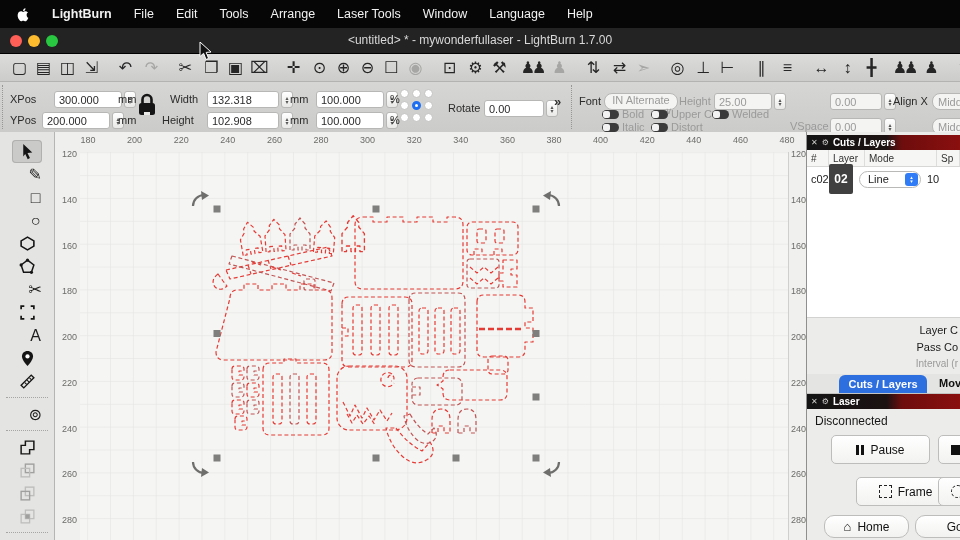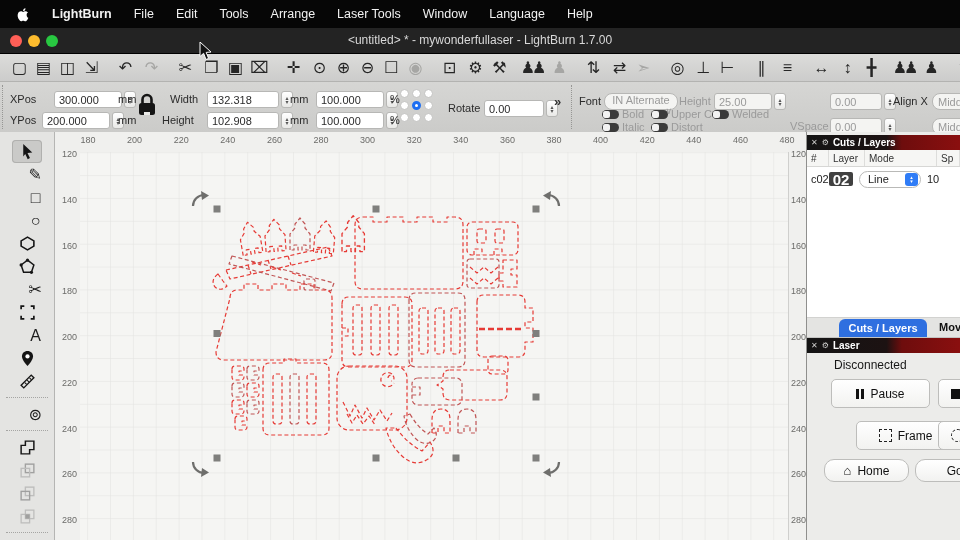--- a/index.html
+++ b/index.html
@@ -71,33 +71,33 @@
   #canvas{position:absolute;left:25px;top:20px;}
 
   
   #rightpanel{left:806px;top:132px;width:154px;height:408px;background:#ececea;border-left:1px solid #8f8f8d;box-sizing:border-box;}
   .ptitle{position:relative;height:15px;background:linear-gradient(90deg,#141414 0%,#1c1212 52%,#6e0d0d 62%,#8a0f0f 100%);display:flex;align-items:center;color:#fff;font-size:10px;font-weight:bold;padding-left:4px;}
   .ptitle .ic{font-size:8px;font-weight:normal;color:#cfcfcd;margin-right:4px;}
   .cuts-head{height:16px;background:#f6f6f4;border-bottom:1px solid #d7d7d5;display:flex;font-size:10px;color:#333;align-items:center;}
   .cuts-head span{border-right:1px solid #dddddb;padding-left:4px;box-sizing:border-box;height:100%;display:flex;align-items:center;}
   .c-num{width:22px;}.c-layer{width:36px;}.c-mode{width:72px;}.c-speed{flex:1;}
   .cuts-row{height:24px;background:#fff;display:flex;align-items:center;font-size:11px;color:#222;}
-  .swatch{width:24px;height:14px;background:#404040;border-radius:2px;color:#fff;font-size:15px;font-weight:bold;display:flex;align-items:center;justify-content:center;}
+  .swatch{width:24px;height:30px;background:#404040;border-radius:2px;color:#fff;font-size:12px;font-weight:bold;display:flex;align-items:center;justify-content:center;}
   .mode-dd{width:62px;height:17px;background:#fff;border:1px solid #b9b9b7;border-radius:9px;display:flex;align-items:center;font-size:11px;padding:0 2px 0 8px;box-sizing:border-box;margin-left:6px;}
   .bstp{margin-left:auto;width:13px;height:13px;background:#2f7cf6;border-radius:3px;color:#fff;display:flex;flex-direction:column;align-items:center;justify-content:center;}
   .bstp::before{content:"▴";font-size:5px;line-height:4px;}
   .bstp::after{content:"▾";font-size:5px;line-height:4px;}
   .cuts-list{height:126px;background:#fff;border-bottom:1px solid #d2d2d0;}
   .side-labels{height:56px;position:relative;font-size:11px;color:#1a1a1a;}
   .side-labels div{position:absolute;right:2px;white-space:nowrap;}
   .tabrow{height:19px;position:relative;background:#e4e4e2;border-bottom:1px solid #c4c4c2;}
   .tab-active{position:absolute;left:32px;top:1px;width:88px;height:18px;background:#2e6fe0;border-radius:6px 6px 0 0;color:#fff;font-size:11px;font-weight:bold;display:flex;align-items:center;justify-content:center;}
   .tab-idle{position:absolute;left:132px;top:3px;font-size:11px;font-weight:bold;color:#111;}
   .laser-body{position:relative;height:133px;background:#ececea;font-size:12px;color:#171717;}
-  .status{position:absolute;left:8px;top:5px;margin-left:19px;}
+  .status{position:absolute;left:8px;top:5px;}
   .btn{position:absolute;background:linear-gradient(#ffffff,#f2f2f0);border:1px solid #bdbdbb;border-radius:5px;display:flex;align-items:center;justify-content:center;font-size:12px;color:#111;gap:6px;}
   .btn.pill{border-radius:10px;}
   .icn-pause{display:inline-flex;gap:2px;}
   .icn-pause i{width:3px;height:10px;background:#111;}
   .icn-stop{width:10px;height:10px;background:#111;}
   .icn-frame{width:11px;height:11px;border:1.4px dashed #222;}
   .icn-framec{width:11px;height:11px;border:1.4px dashed #222;border-radius:50%;}
   .icn-home{font-size:13px;}
 
   
@@ -743,20 +743,25 @@
   <div class="cuts-row">
     <span style="width:22px;padding-left:4px;box-sizing:border-box;">c02</span>
     <span class="swatch">02</span>
     <span class="mode-dd">
         <span>Line</span>
         <span class="bstp"></span>
       </span>
     <span style="margin-left:6px;">10</span>
   </div>
   <div class="cuts-list"></div>
+  <div class="side-labels">
+    <div style="top:6px;">Layer C</div>
+    <div style="top:23px;">Pass Co</div>
+    <div style="top:40px;color:#9a9a9a;font-size:10px;">Interval (r</div>
+  </div>
   <div class="tabrow">
     <div class="tab-active">Cuts / Layers</div>
     <div class="tab-idle">Move</div>
   </div>
   <div class="ptitle">
     <span class="ic">✕</span>
     <span class="ic">⚙</span>
     <span>Laser</span>
   </div>
   <div class="laser-body">

